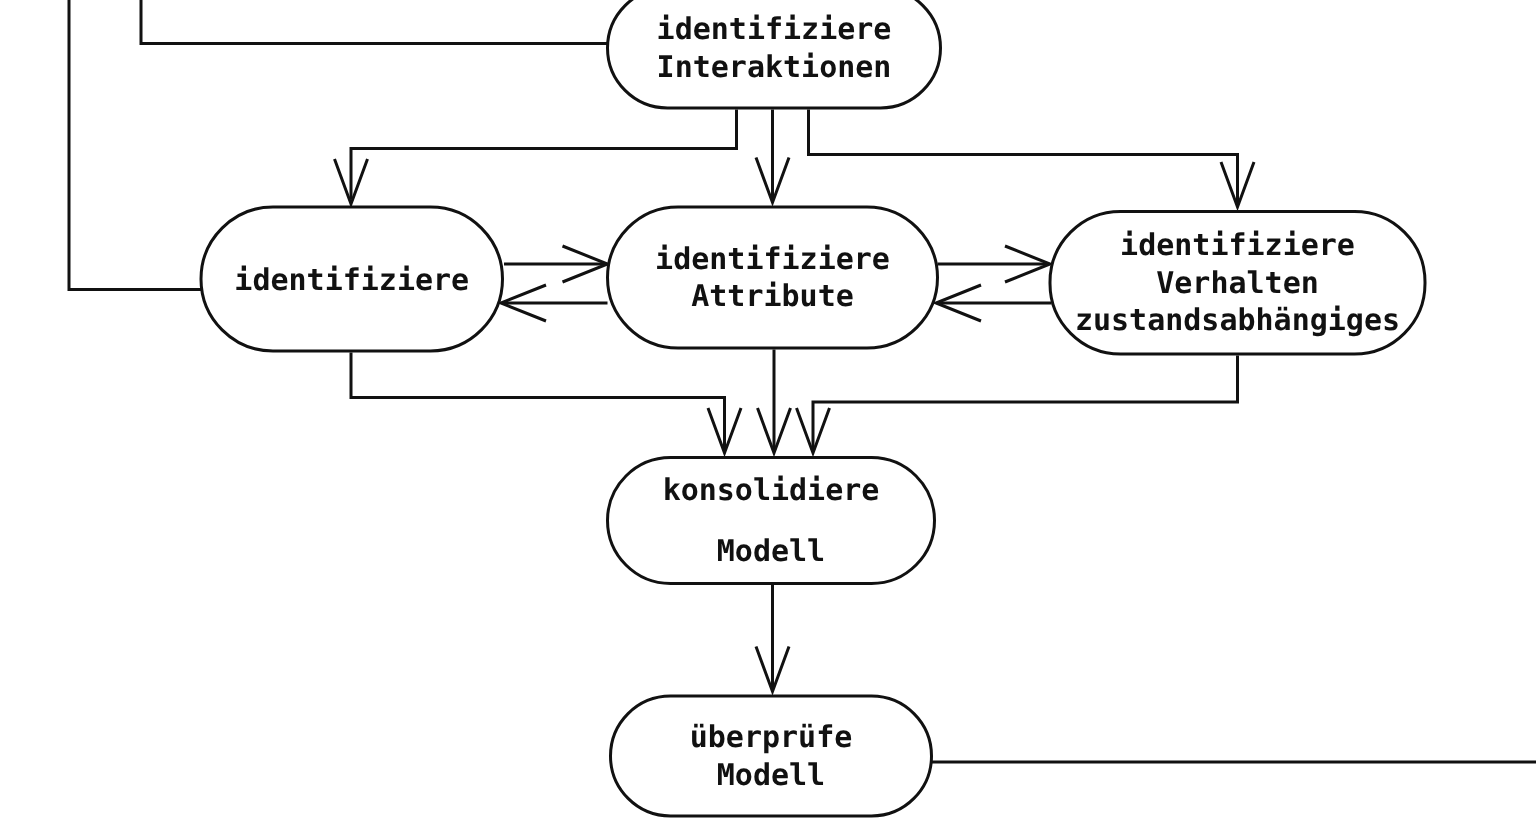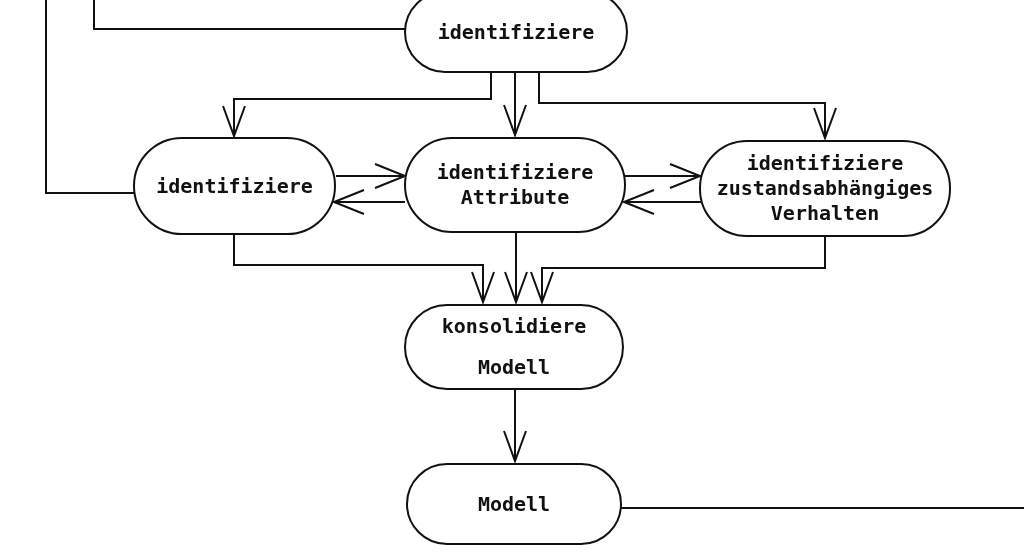--- a/index.html
+++ b/index.html
@@ -83,39 +83,41 @@
     <polyline class="edge" points="495,272 506,302 517,272"></polyline>
 
     <path class="edge" d="M479,390 V460"></path>
     <polyline class="edge" points="468,431 479,461 490,431"></polyline>
 
     <path class="edge" d="M585,508 H1012 V0"></path>
   </svg>
 
   <div class="node" style="left:368px; top:-9px; width:224px; height:82px; border-radius:41px;">
     <span>identifiziere</span>
+    <span>Interaktionen</span>
   </div>
 
   <div class="node" style="left:97px; top:137px; width:203px; height:98px; border-radius:49px;">
     <span>identifiziere</span>
   </div>
 
   <div class="node" style="left:368px; top:137px; width:222px; height:96px; border-radius:48px;">
     <span>identifiziere</span>
     <span>Attribute</span>
   </div>
 
   <div class="node" style="left:663px; top:140px; width:252px; height:97px; border-radius:48px;">
     <span>identifiziere</span>
+    <span>Verhalten</span>
     <span>zustandsabhängiges</span>
-    <span>Verhalten</span>
   </div>
 
   <div class="node" style="left:368px; top:304px; width:220px; height:86px; border-radius:43px;gap:16px;">
     <span>konsolidiere</span>
     <span>Modell</span>
   </div>
 
   <div class="node" style="left:370px; top:463px; width:216px; height:82px; border-radius:41px;">
+    <span>überprüfe</span>
     <span>Modell</span>
   </div>
 
 </div>
 
 </body></html>

